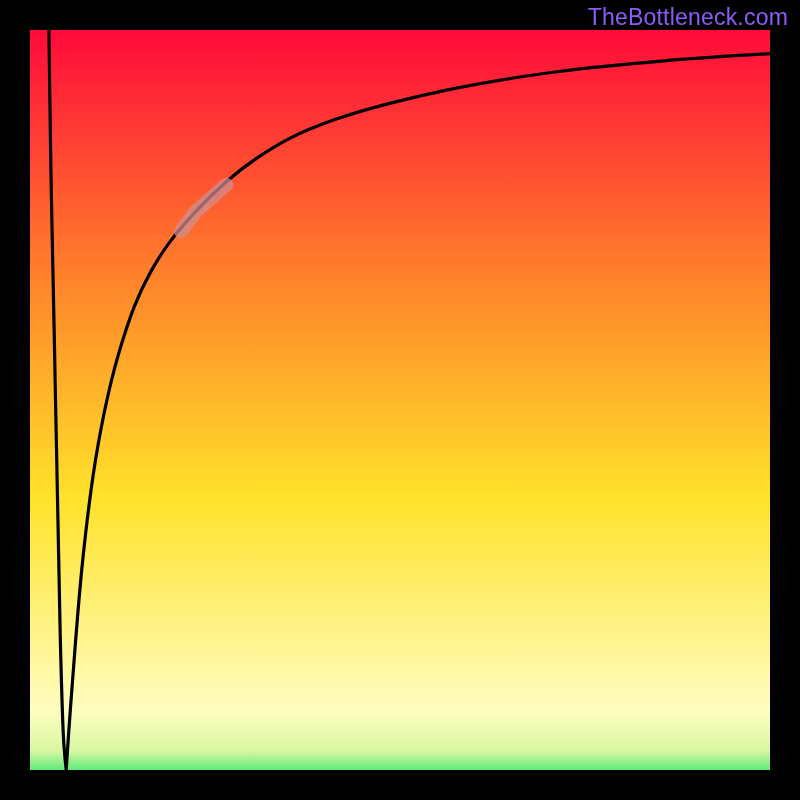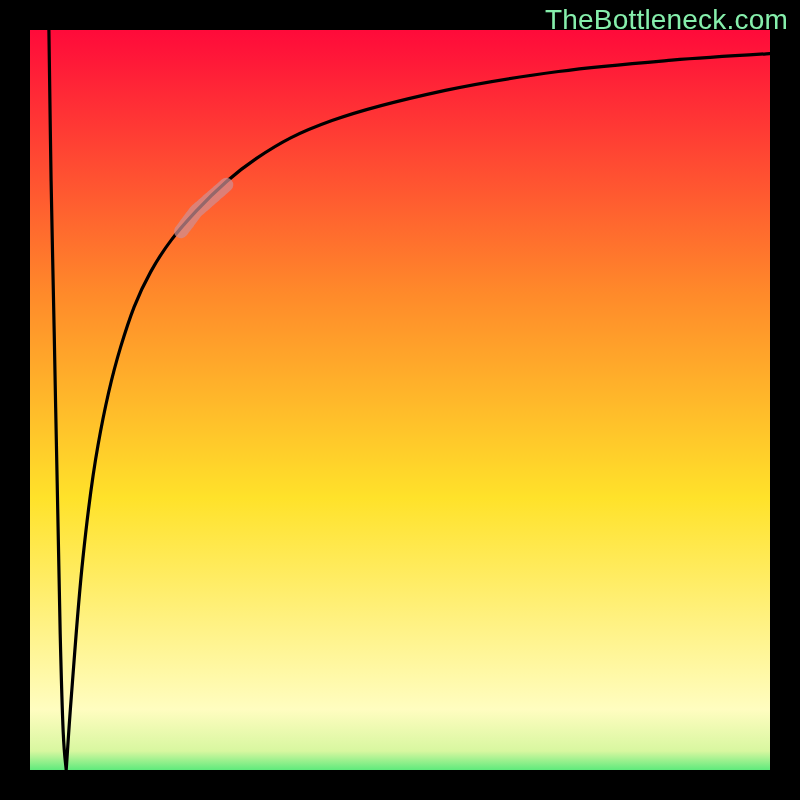--- a/index.html
+++ b/index.html
@@ -14,22 +14,22 @@
   .stage {
     position: relative;
     width: 800px;
     height: 800px;
     background: #000;
   }
   .watermark {
     position: absolute;
     top: 4px;
     right: 12px;
-    color: #86efac;
-    font-size: 28px;
+    color: #8b5cf6;
+    font-size: 23px;
     font-weight: 500;
     letter-spacing: 0.2px;
     user-select: none;
   }
   svg.plot {
     position: absolute;
     top: 0;
     left: 0;
   }
 </style>

